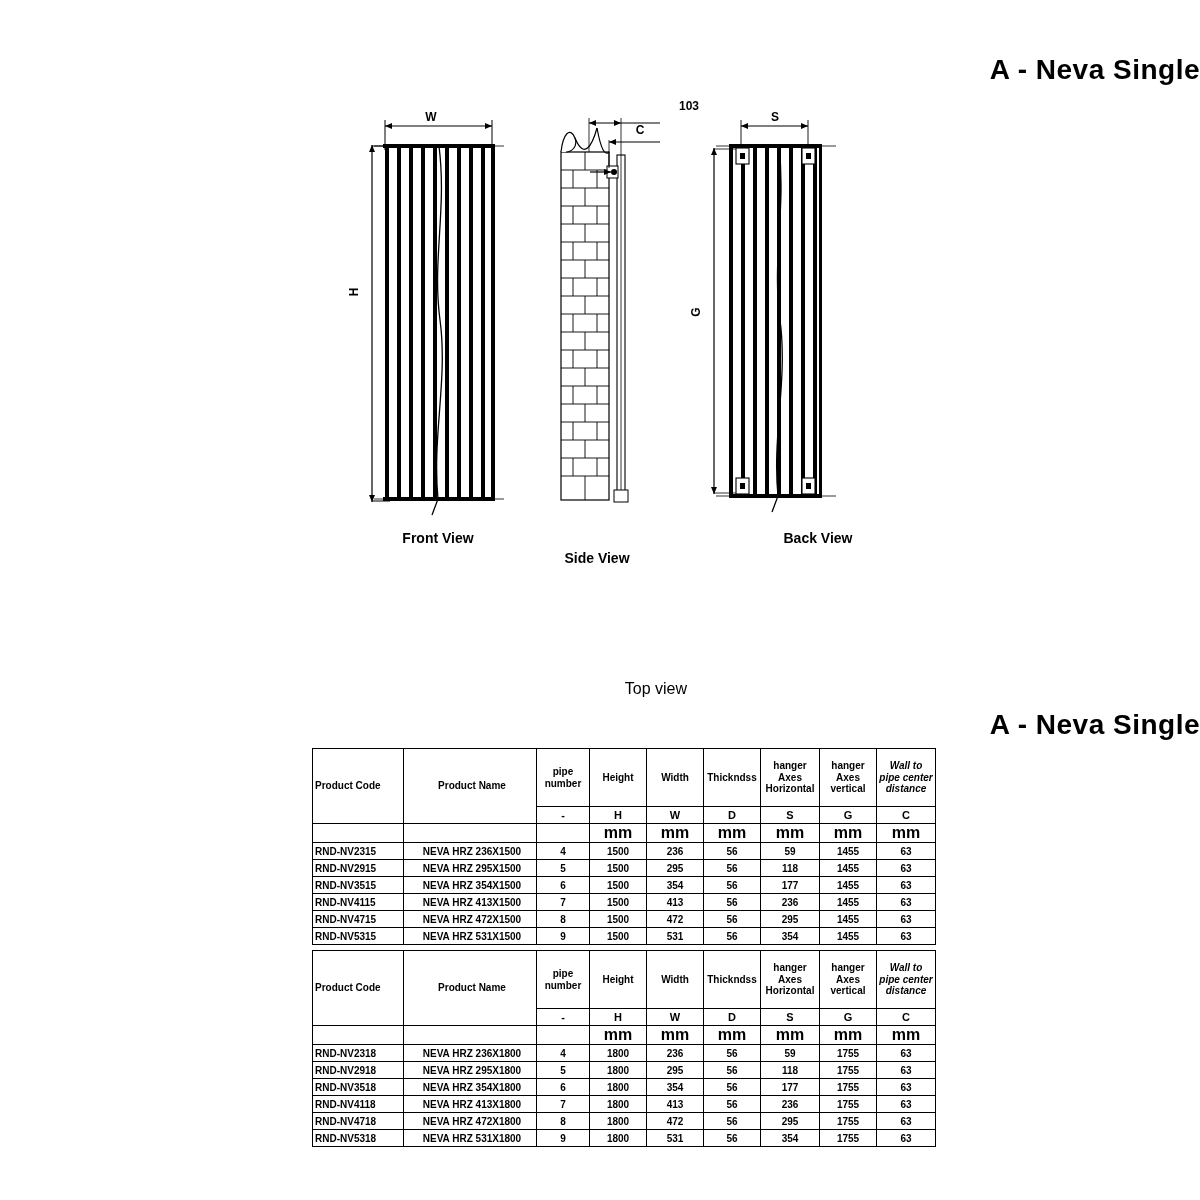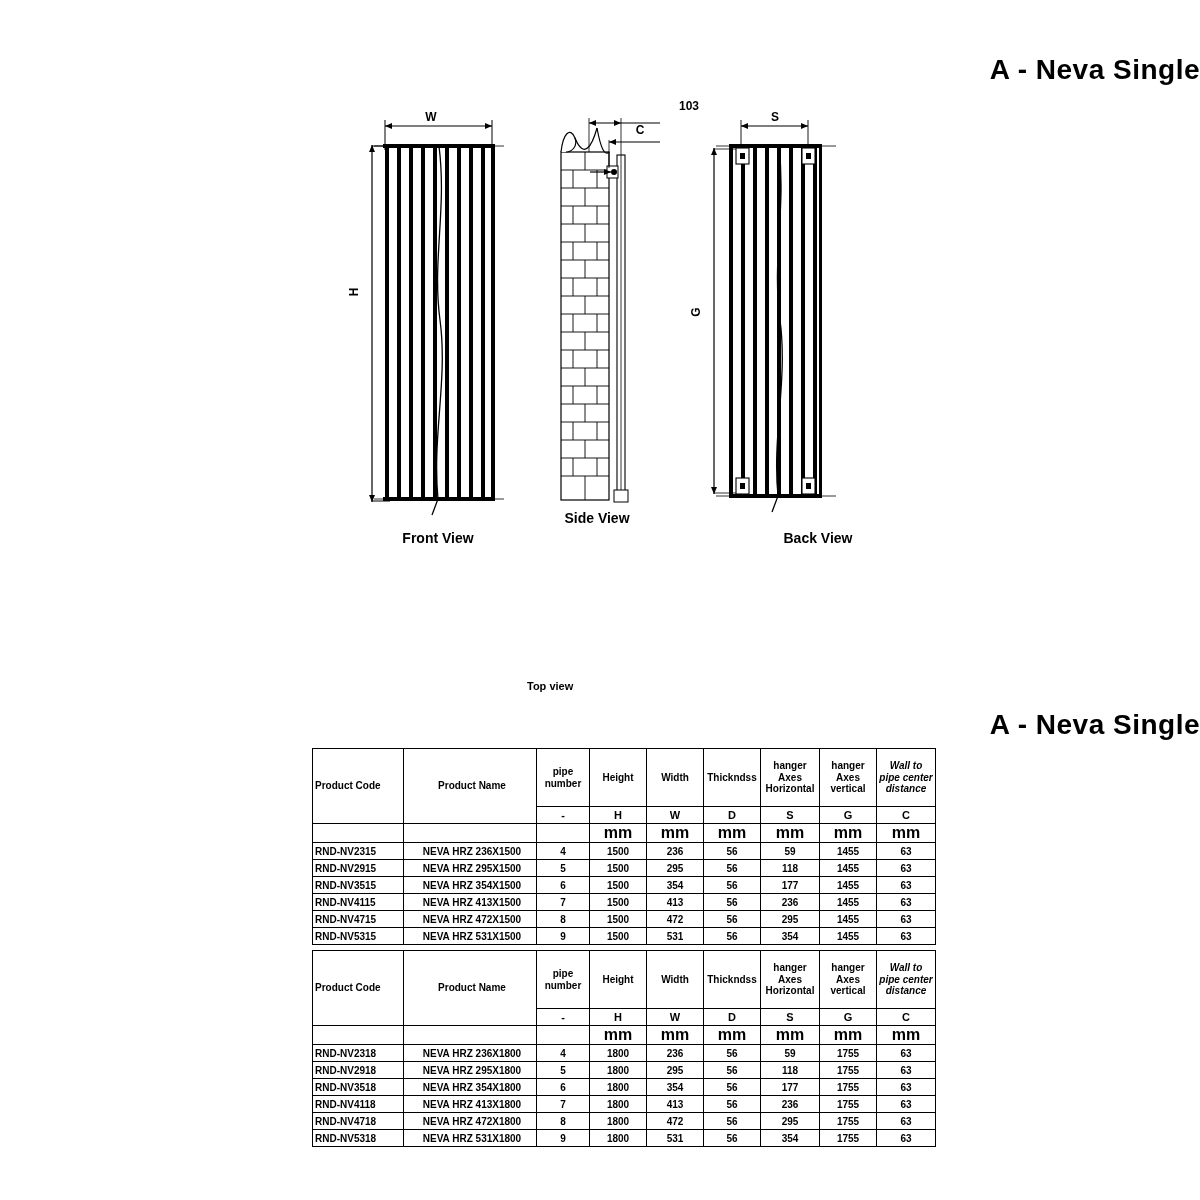--- a/index.html
+++ b/index.html
@@ -48,23 +48,23 @@
     font-size: 12px;
     font-weight: bold;
     text-align: center;
   }
   .dim-label.rot {
     transform: rotate(-90deg);
     transform-origin: center center;
   }
   .topview-label {
     position: absolute;
-    font-size: 11px;
-    font-weight: bold;
-    text-align: left;
+    font-size: 16px;
+    font-weight: normal;
+    text-align: right;
     width: 160px;
   }
 
   
   .spec-table {
     position: absolute;
     border-collapse: collapse;
     font-size: 10px;
     font-weight: bold;
     table-layout: fixed;
@@ -315,21 +315,21 @@
 
   <div class="dim-label" id="lbl-c" style="left:625px; top:33px; width:30px;">C</div>
 
   <div class="dim-label" id="lbl-s" style="left:760px; top:20px; width:30px;">S</div>
 
   <div class="dim-label rot" id="lbl-g" style="left:681px; top:215px; width:30px;">G</div>
 
   
   <div class="view-label" style="left:348px; top:440px;">Front View</div>
 
-  <div class="view-label" style="left:507px; top:420px;">Side View</div>
+  <div class="view-label" style="left:507px; top:460px;">Side View</div>
 
   <div class="view-label" style="left:728px; top:440px;">Back View</div>
 
   <div class="topview-label" style="left:527px; top:590px;">Top view</div>
 </div>
 
 <div class="doc-title" id="title-table">A - Neva Single</div>
 
 <table class="spec-table" id="table-1500">
   <thead>

